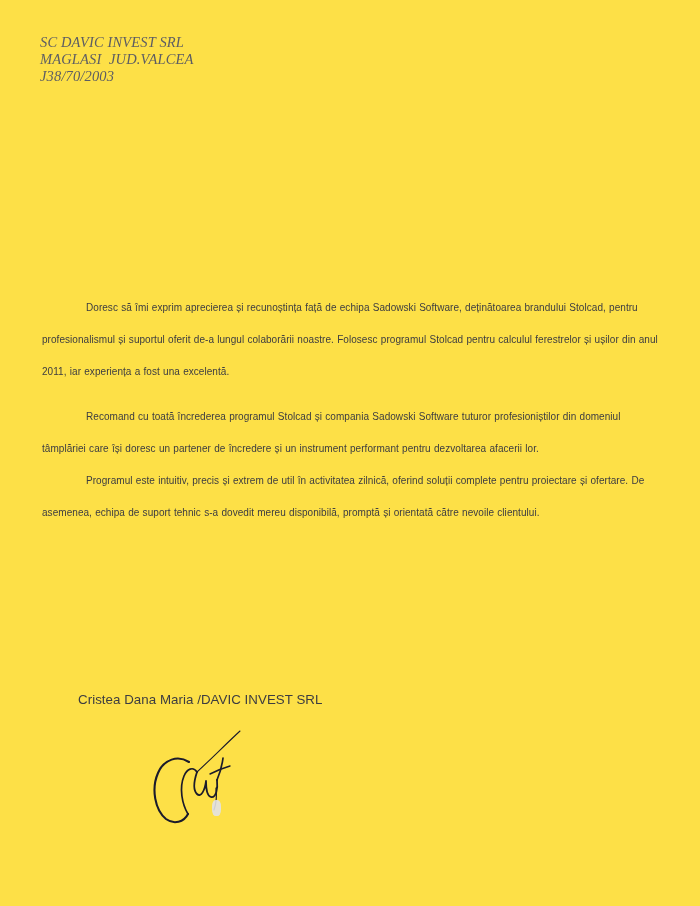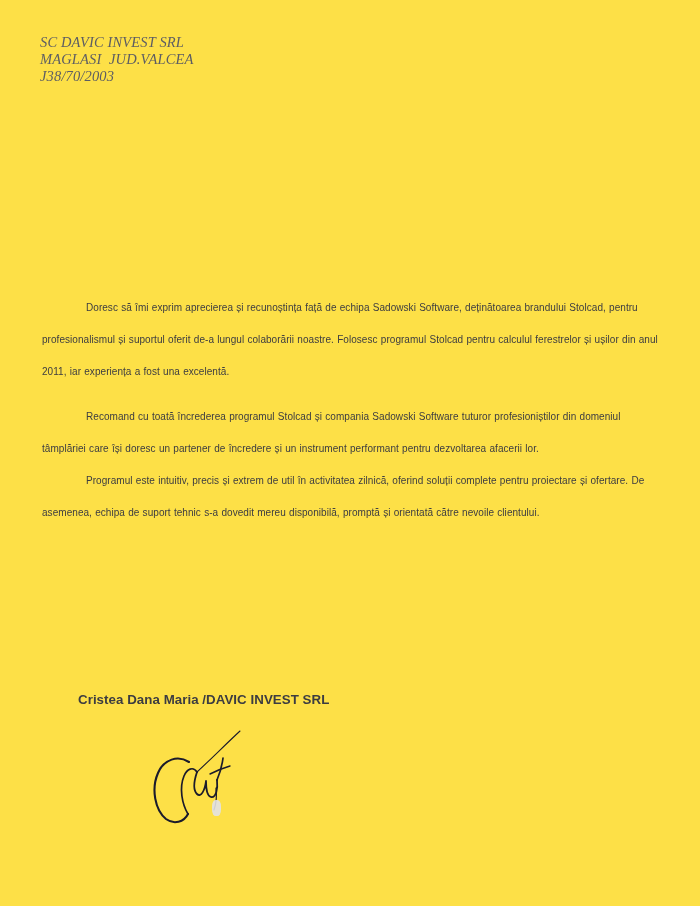--- a/index.html
+++ b/index.html
@@ -54,21 +54,20 @@
     word-spacing: 0.4px;
   }
   .para.p-last { margin-bottom: 0; }
 
   
   #signature-block {
     position: absolute;
     left: 78px;
     top: 690px;
     width: 560px;
-    font-weight: bold;
   }
   #signer-line {
     font-size: 13.3px;
     line-height: 20px;
     color: #3c3c41;
     letter-spacing: 0.05px;
     white-space: pre;
   }
   #signature-mark {
     position: absolute;

